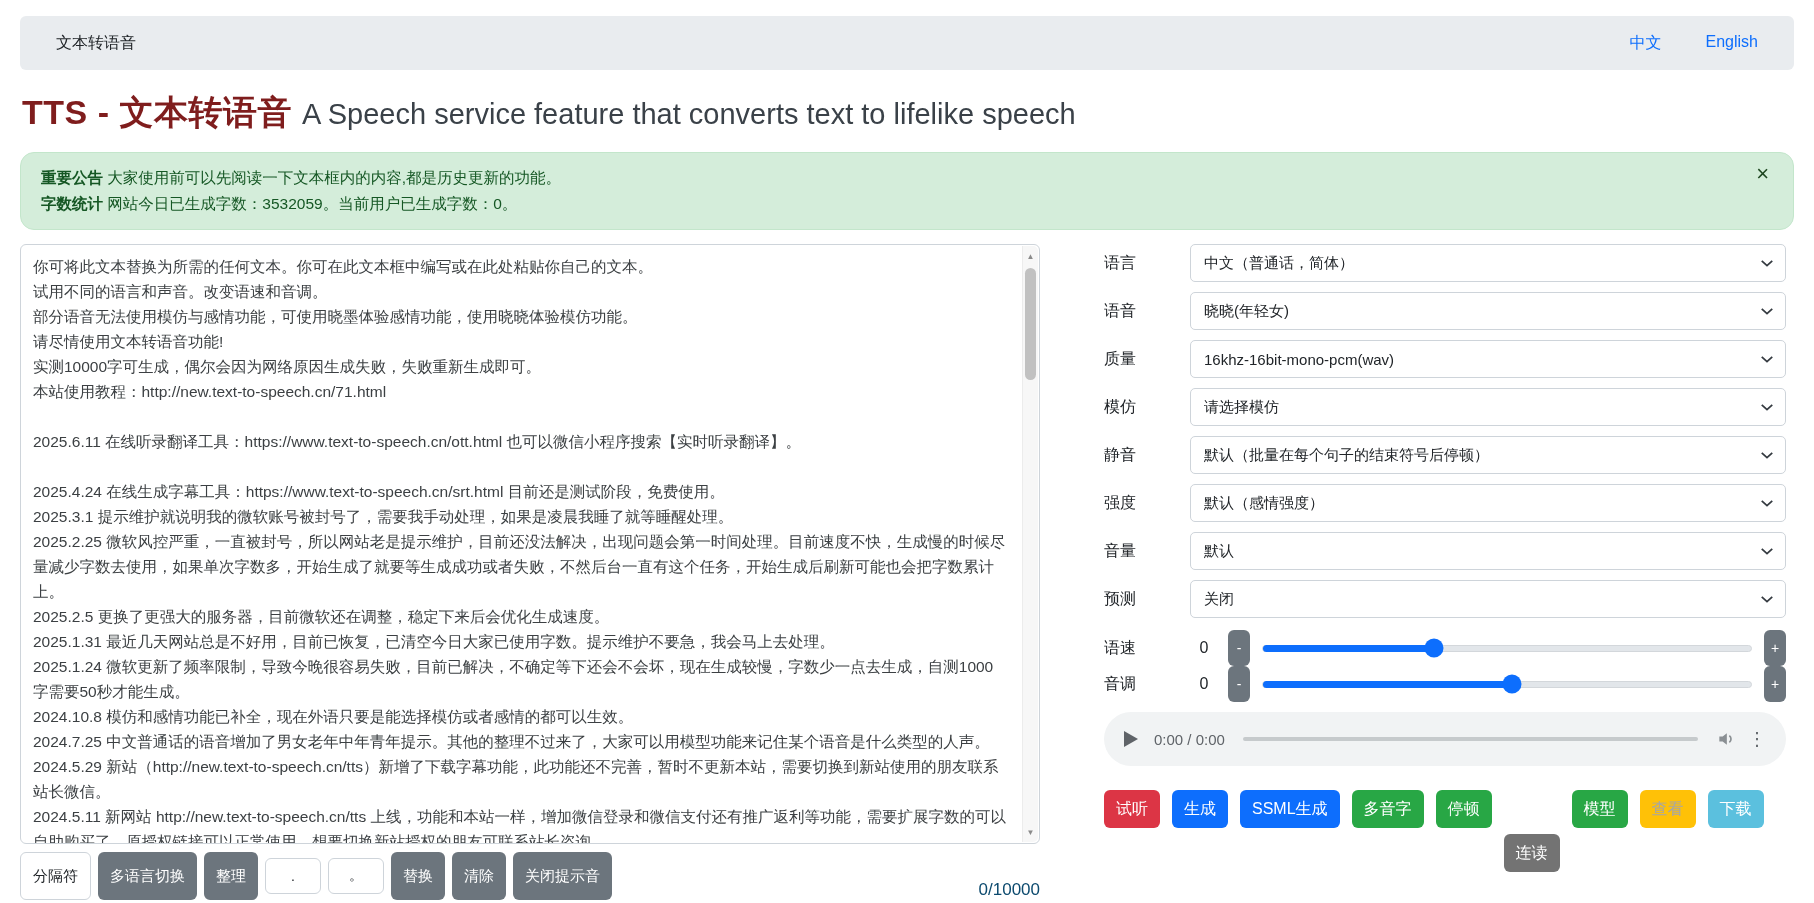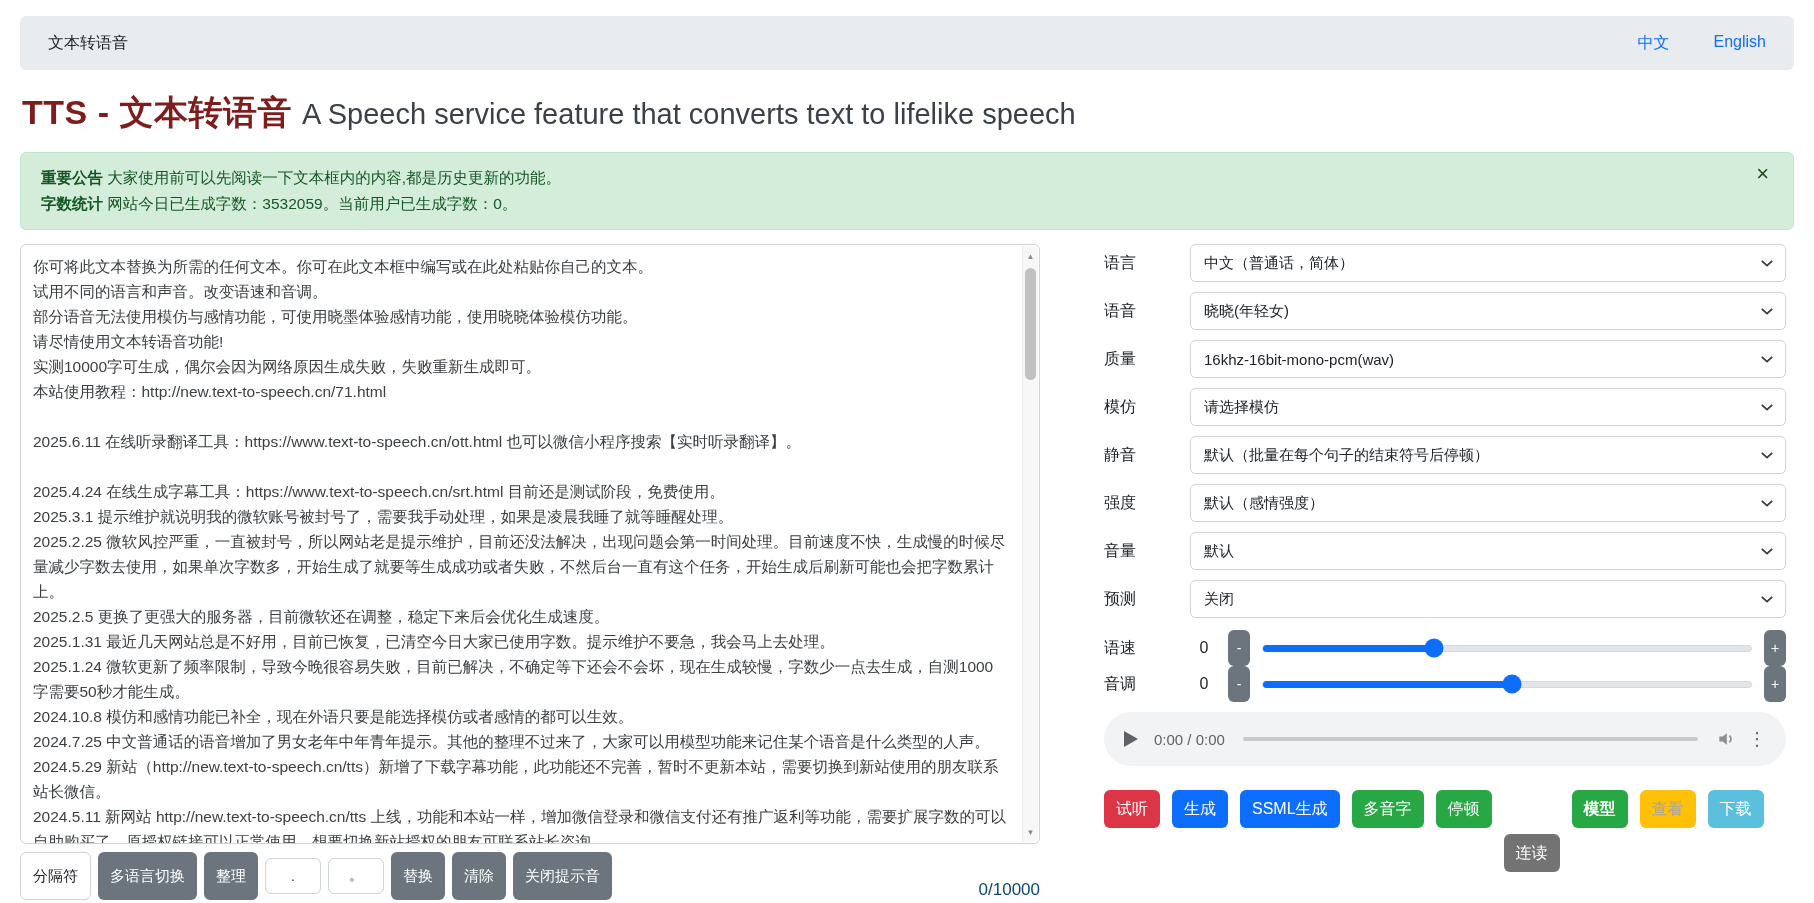--- a/index.html
+++ b/index.html
@@ -6,33 +6,33 @@
   html,body { background:#fff; }
   body {
     width:1814px; height:903px; overflow:hidden;
     font-family:"Liberation Sans","DejaVu Sans",sans-serif;
     color:#212529;
   }
   .page { width:1814px; height:903px; padding:16px 20px 0 20px; }
 
   
   .navbar { height:54px; background:#e9ecef; border-radius:6px;
-    display:flex; align-items:center; padding:0 28px; }
+    display:flex; align-items:center; padding:0 36px; }
   .brand { font-size:16px; color:#212529; }
   .nav-links { margin-left:auto; display:flex; gap:44px; }
   .nav-links a { color:#0d6efd; font-size:16px; text-decoration:none; cursor:pointer; }
 
   
   .title-row { margin:20px 0 0 2px; height:46px; display:flex; align-items:baseline; }
   .title-main { font-size:34px; font-weight:bold; color:#7f1d1d; letter-spacing:0.5px; }
   .title-sub { font-size:29px; font-weight:400; color:#3a4148; margin-left:10px; }
 
   
   .alert { margin-top:16px; position:relative; background:#d4edda; border:1px solid #c3e6cb;
-    border-radius:6px; color:#155724; padding:12px 60px 12px 20px; font-size:15.5px; line-height:26px; }
+    border-radius:14px; color:#155724; padding:12px 60px 12px 20px; font-size:15.5px; line-height:26px; }
   .alert b { font-weight:bold; }
   .alert-close { position:absolute; top:10px; right:24px; font-size:22px; line-height:22px;
     color:#1e4620; cursor:pointer; background:none; border:none; }
 
   
   .main { display:flex; margin-top:14px; }
   .left-col { width:1020px; }
   .right-col { width:682px; margin-left:64px; }
 
   
@@ -273,20 +273,20 @@
         <span class="pmenu">⋮</span>
       </div>
 
       <div class="actions">
         <button class="act" style="background: rgb(220, 53, 69); color: rgb(255, 255, 255);">试听</button>
         <button class="act" style="background: rgb(13, 110, 253); color: rgb(255, 255, 255);">生成</button>
         <button class="act" style="background: rgb(13, 110, 253); color: rgb(255, 255, 255);">SSML生成</button>
         <button class="act" style="background: rgb(40, 167, 69); color: rgb(255, 255, 255);">多音字</button>
         <button class="act" style="background: rgb(40, 167, 69); color: rgb(255, 255, 255);">停顿</button>
         <button class="act" style="background: #737373; color: rgb(255, 255, 255); margin-top: 44px;">连读</button>
-        <button class="act" style="background: rgb(40, 167, 69); color: rgb(255, 255, 255); font-weight: bold;">模型</button>
+        <button class="act" style="background: rgb(40, 167, 69); color: rgb(255, 255, 255);">模型</button>
         <button class="act" style="background: rgb(255, 193, 7); color: rgb(166, 166, 166);">查看</button>
         <button class="act" style="background: rgb(91, 192, 222); color: rgb(255, 255, 255);">下载</button>
       </div>
 
     </div>
   </div>
 </div>
 
 </body></html>

